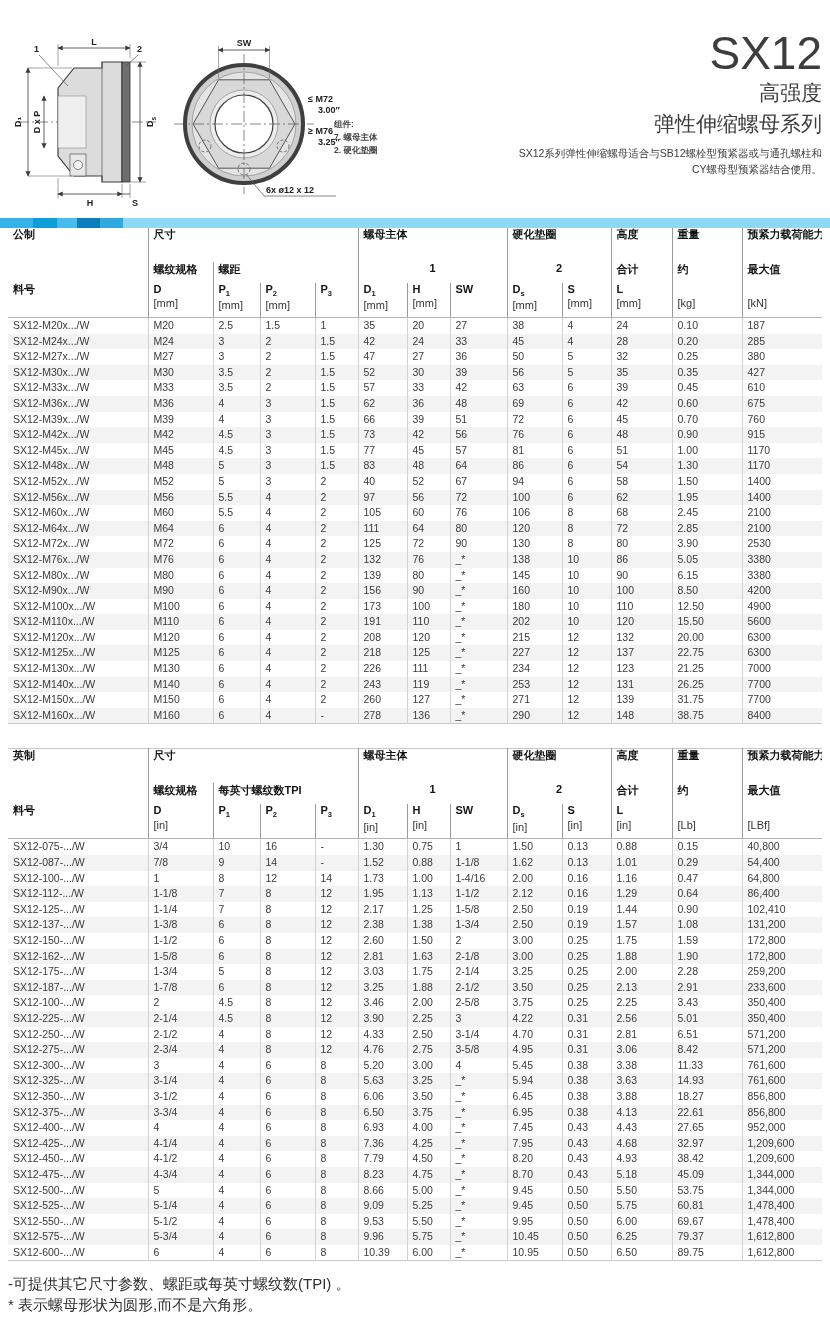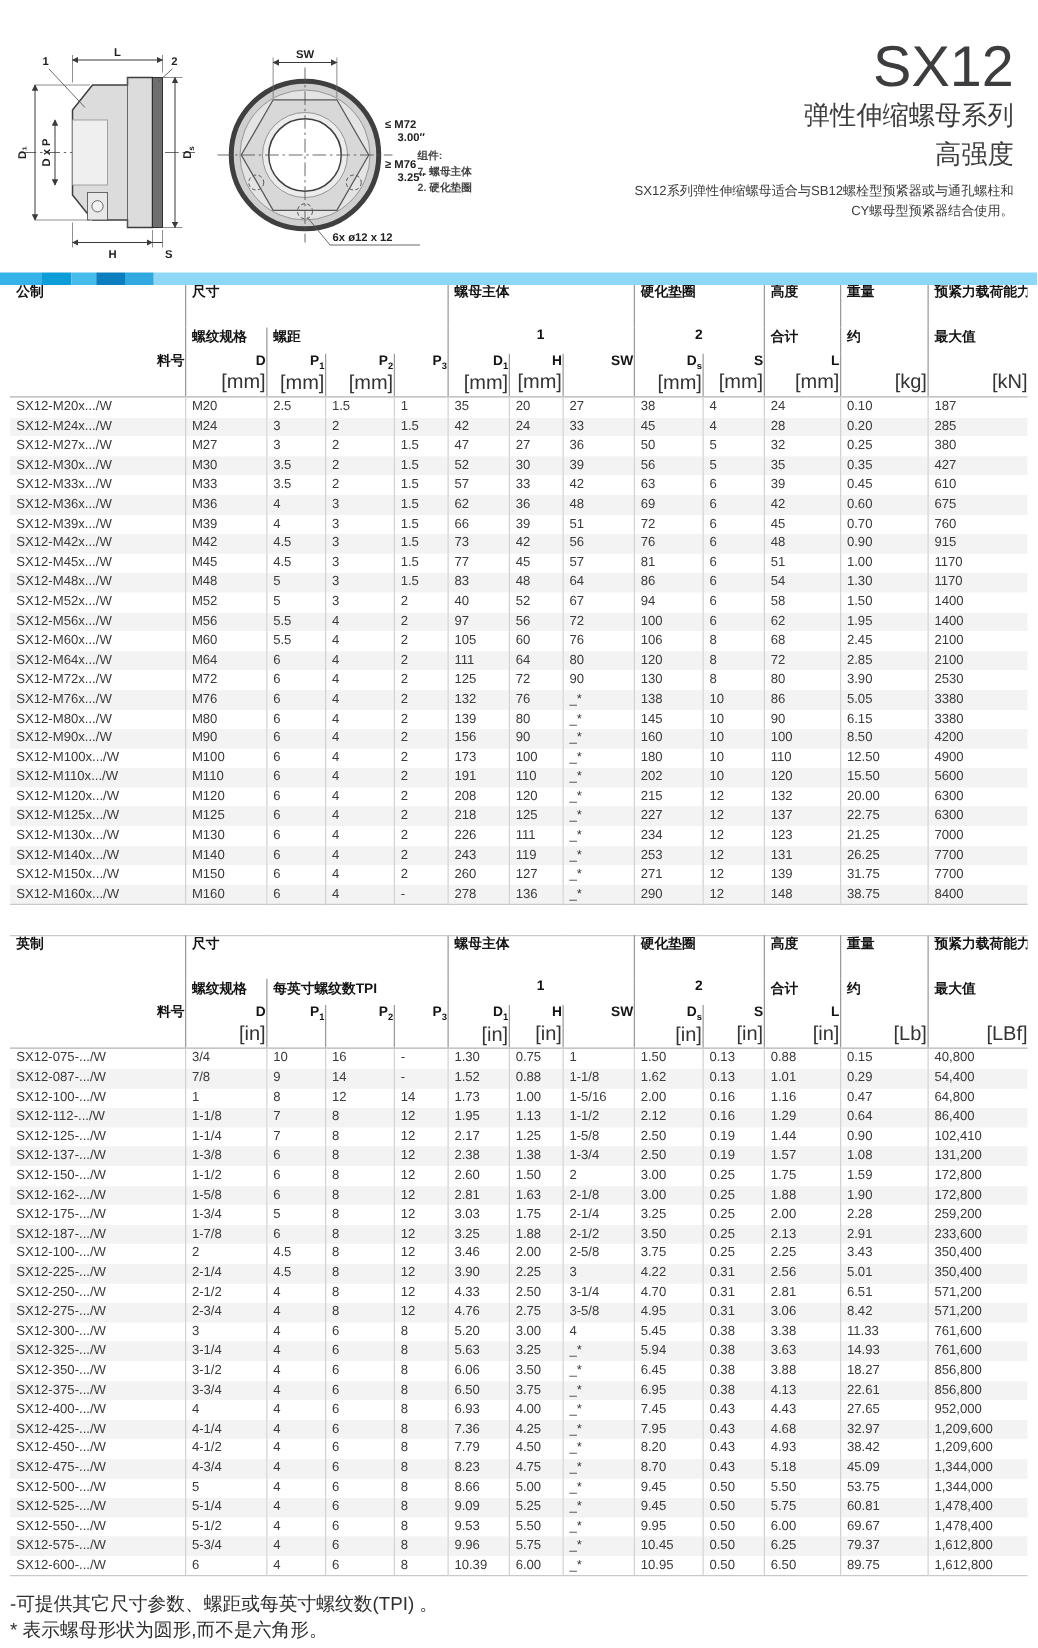--- a/index.html
+++ b/index.html
@@ -3,21 +3,21 @@
 <meta charset="utf-8">
 <style>
   html,body{margin:0;padding:0;background:#fff;}
   body{width:830px;height:1318px;font-family:"Liberation Sans","DejaVu Sans",sans-serif;color:#3a3a3a;}
   .page{position:relative;width:830px;height:1318px;overflow:hidden;background:#fff;}
 
   
   .hdr{position:relative;height:218px;}
   .drawings{position:absolute;left:6px;top:36px;}
   .legend{position:absolute;left:334px;top:118px;font-size:8.5px;line-height:1.55;color:#444;font-weight:bold;}
-  .titleblock{position:absolute;right:19px;top:30px;text-align:right;}
+  .titleblock{position:absolute;right:8px;top:30px;text-align:right;}
   .title{font-size:46px;font-weight:400;color:#3d3d3f;line-height:1;margin:0;}
   .subtitle{font-size:21px;color:#3d3d3f;line-height:1.32;margin-top:3px;}
   .desc{font-size:10.5px;color:#3c3c3c;line-height:1.45;margin-top:9px;}
 
   
   .accent-bar{display:flex;height:10px;width:830px;}
   .accent-bar div{height:10px;}
 
   
   .cl{stroke:#555;stroke-width:0.7;stroke-dasharray:11 3 2 3;fill:none;}
@@ -38,23 +38,23 @@
   .lbl{font:bold 9px "Liberation Sans","DejaVu Sans",sans-serif;fill:#222;}
   .ssub{font-size:6.5px;}
 
   
   .tables{padding:0 8px;}
   table.spec{border-collapse:collapse;table-layout:fixed;width:814px;}
   table.spec td{padding:0 0 0 5px;white-space:nowrap;overflow:hidden;}
   thead td{font-weight:bold;color:#141414;font-size:11px;vertical-align:top;}
   .hrowA td{height:34px;padding-top:8px;white-space:normal;line-height:1.15;}
   .hrowB td{height:21px;padding-top:3px;}
-  .hrowC td{height:34px;padding-top:2px;border-bottom:1px solid #b3b3b3;text-align:right;}
+  .hrowC td{height:34px;padding-top:2px;border-bottom:1px solid #b3b3b3;}
   .cbase{line-height:1.2;}
-  .cunit{font-weight:normal;color:#333;font-size:16px;margin-top:1px;}
+  .cunit{font-weight:normal;color:#333;font-size:11px;margin-top:1px;}
   sub{font-size:7.5px;}
   thead .bl{border-left:1px solid #9a9a9a;margin-left:32px;}
   tbody .bl{border-left:1px solid #d2d2d2;}
   tbody td{height:15.6px;font-size:10.5px;color:#3a3a3a;line-height:15.6px;}
   tbody tr:nth-child(even){background:#f3f3f3;}
   tbody tr:last-child td{border-bottom:1px solid #c9c9c9;}
   table.imperial{margin-top:24px;border-top:1px solid #c9c9c9;}
   .ctr{text-align:center;padding-left:0 !important;}
 
   .footnotes{padding:12px 8px 0;font-size:15px;line-height:1.4;color:#2e2e2e;}
@@ -143,22 +143,22 @@
     </svg>
 
     <div class="legend">
       <div>组件:</div>
       <div>7. 螺母主体</div>
       <div>2. 硬化垫圈</div>
     </div>
 
     <div class="titleblock">
       <h1 class="title">SX12</h1>
+      <div class="subtitle">高强度</div>
       <div class="subtitle">弹性伸缩螺母系列</div>
-      <div class="subtitle">高强度</div>
       <p class="desc"><span>SX12系列弹性伸缩螺母适合与SB12螺栓型预紧器或与通孔螺柱和</span><br><span>CY螺母型预紧器结合使用。</span></p>
     </div>
   </header>
 
   <div class="accent-bar">
       <div style="background: rgb(53, 178, 231); width: 33px;"></div>
       <div style="background: rgb(13, 157, 217); width: 24px;"></div>
       <div style="background: rgb(69, 188, 236); width: 20px;"></div>
       <div style="background: rgb(12, 126, 192); width: 23px;"></div>
       <div style="background: rgb(47, 169, 224); width: 23px;"></div>
@@ -766,21 +766,21 @@
             <td class="bl">54,400</td>
           </tr>
           <tr>
             <td>SX12-100-.../W</td>
             <td class="bl">1</td>
             <td class="bl">8</td>
             <td class="bl">12</td>
             <td class="bl">14</td>
             <td class="bl">1.73</td>
             <td class="bl">1.00</td>
-            <td class="bl">1-5/16</td>
+            <td class="bl">1-4/16</td>
             <td class="bl">2.00</td>
             <td class="bl">0.16</td>
             <td class="bl">1.16</td>
             <td class="bl">0.47</td>
             <td class="bl">64,800</td>
           </tr>
           <tr>
             <td>SX12-112-.../W</td>
             <td class="bl">1-1/8</td>
             <td class="bl">7</td>

